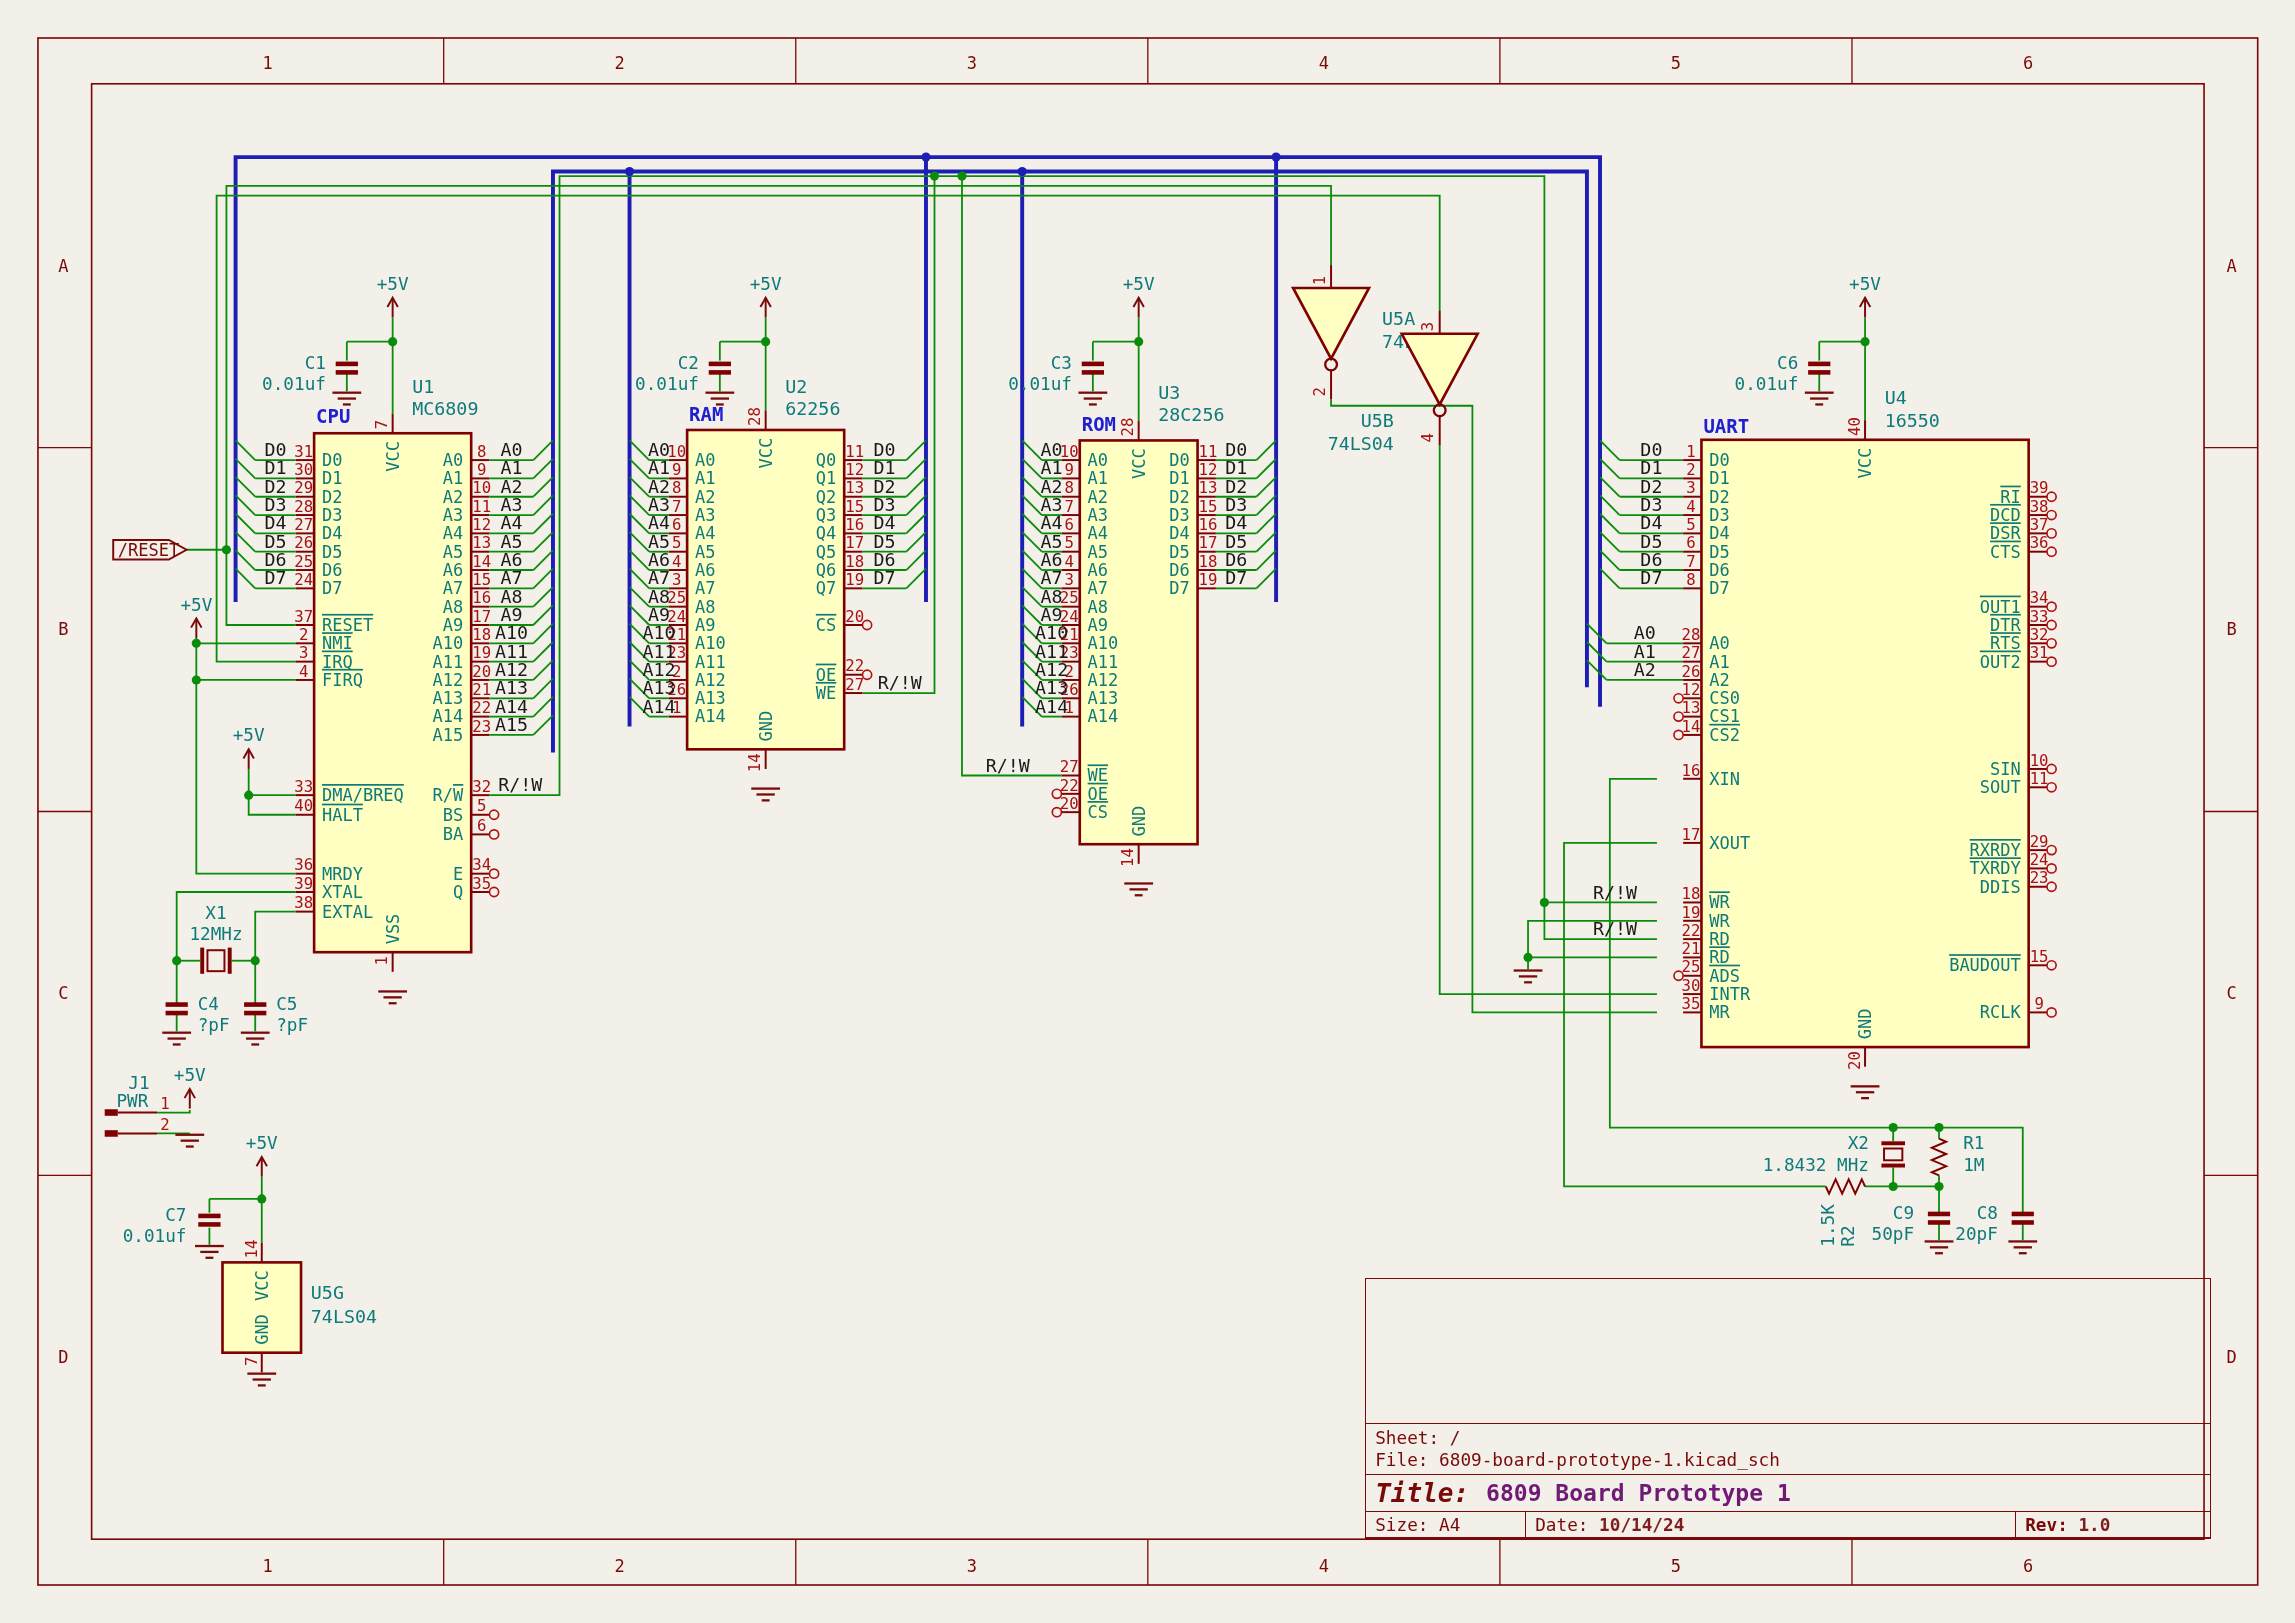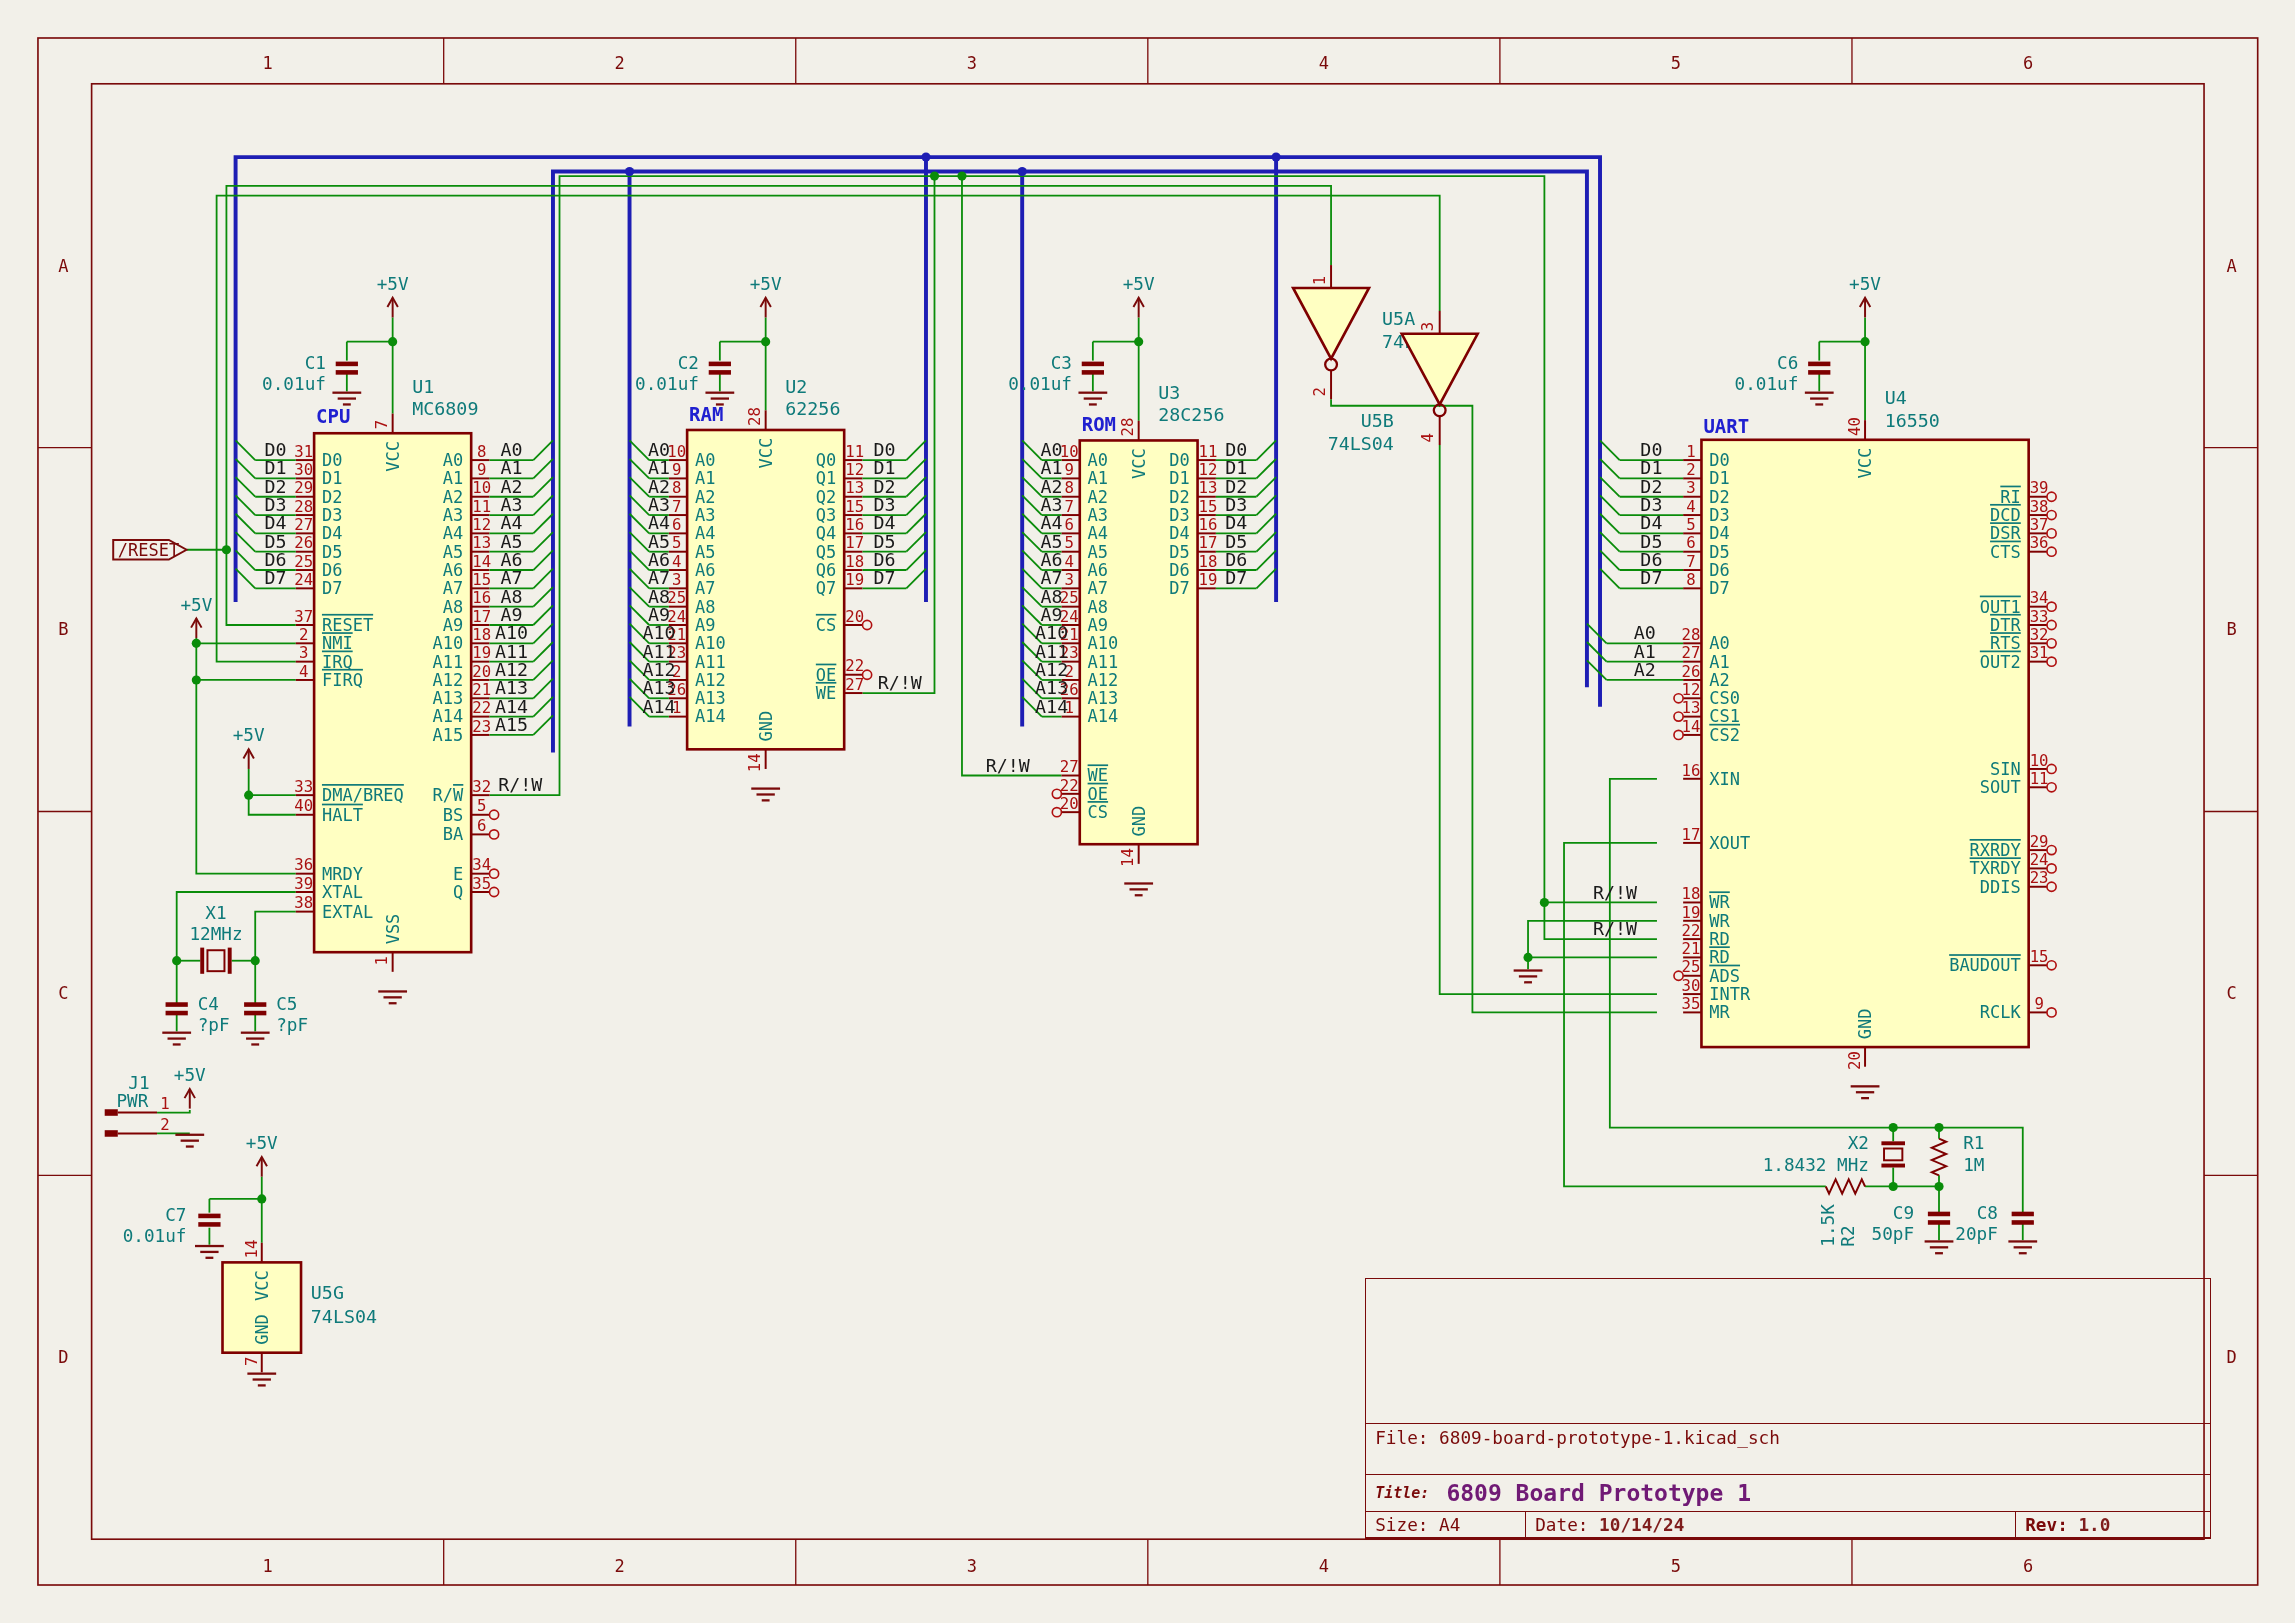--- a/index.html
+++ b/index.html
@@ -3,21 +3,21 @@
 <meta charset="utf-8">
 <style>
   html,body{margin:0;padding:0;}
   body{width:2295px;height:1623px;background:#F2F0E9;font-family:"DejaVu Sans Mono",monospace;position:relative;overflow:hidden;}
   #schematic{position:absolute;left:0;top:0;}
   .titleblock{position:absolute;left:1365px;top:1278px;width:846px;height:261px;border:1.6px solid #7A0A0A;box-sizing:border-box;display:flex;flex-direction:column;color:#7A0A0A;font-size:17.7px;}
   .tb-comments{flex:1 1 auto;border-bottom:1.6px solid #7A0A0A;}
   .tb-row{box-sizing:border-box;}
   .tb-sheetfile{height:51px;border-bottom:1.6px solid #7A0A0A;padding:2.6px 0 0 9.2px;line-height:22px;}
   .tb-title{height:37px;border-bottom:1.6px solid #7A0A0A;display:flex;align-items:center;padding-left:9.2px;}
-  .tb-title .t-label{font-weight:bold;font-style:italic;font-size:15px;color:#7A0A0A;}
+  .tb-title .t-label{font-weight:bold;font-style:italic;font-size:26px;color:#7A0A0A;}
   .tb-title .t-value{color:#701a75;font-weight:bold;font-size:23px;margin-left:17px;}
   .tb-sdr{height:26px;border-bottom:1.6px solid #7A0A0A;display:flex;}
   .tb-bot{height:27px;display:flex;}
   .cell{box-sizing:border-box;display:flex;align-items:center;padding-left:9.2px;white-space:pre;}
   .c-size{width:160px;border-right:1.6px solid #7A0A0A;}
   .c-date{flex:1;}
   .c-rev{width:195px;border-left:1.6px solid #7A0A0A;text-align:right;}
   .c-app{flex:1;}
   .c-id{width:195px;border-left:1.6px solid #7A0A0A;}
   .blue{color:#7f1d1d;}
@@ -1072,20 +1072,21 @@
       <circle cx="1415" cy="240" r="7" fill="#1E1EB4"></circle>
       <circle cx="1950" cy="240" r="7" fill="#1E1EB4"></circle>
       <circle cx="962" cy="262" r="7" fill="#1E1EB4"></circle>
       <circle cx="1562" cy="262" r="7" fill="#1E1EB4"></circle>
     </g>
   </svg>
 
 <div class="titleblock">
   <div class="tb-comments"></div>
   <div class="tb-row tb-sheetfile">
+    <div><span>Sheet: </span><span>/</span></div>
     <div><span>File: </span><span>6809-board-prototype-1.kicad_sch</span></div>
   </div>
   <div class="tb-row tb-title">
     <span class="t-label">Title:</span>
     <span class="t-value">6809 Board Prototype 1</span>
   </div>
   <div class="tb-row tb-sdr">
     <div class="cell c-size"><span>Size: </span><span>A4</span></div>
     <div class="cell c-date"><span>Date: </span><span class="blue bold">10/14/24</span></div>
     <div class="cell c-rev"><span class="bold">Rev: </span><span class="blue bold">1.0</span></div>

